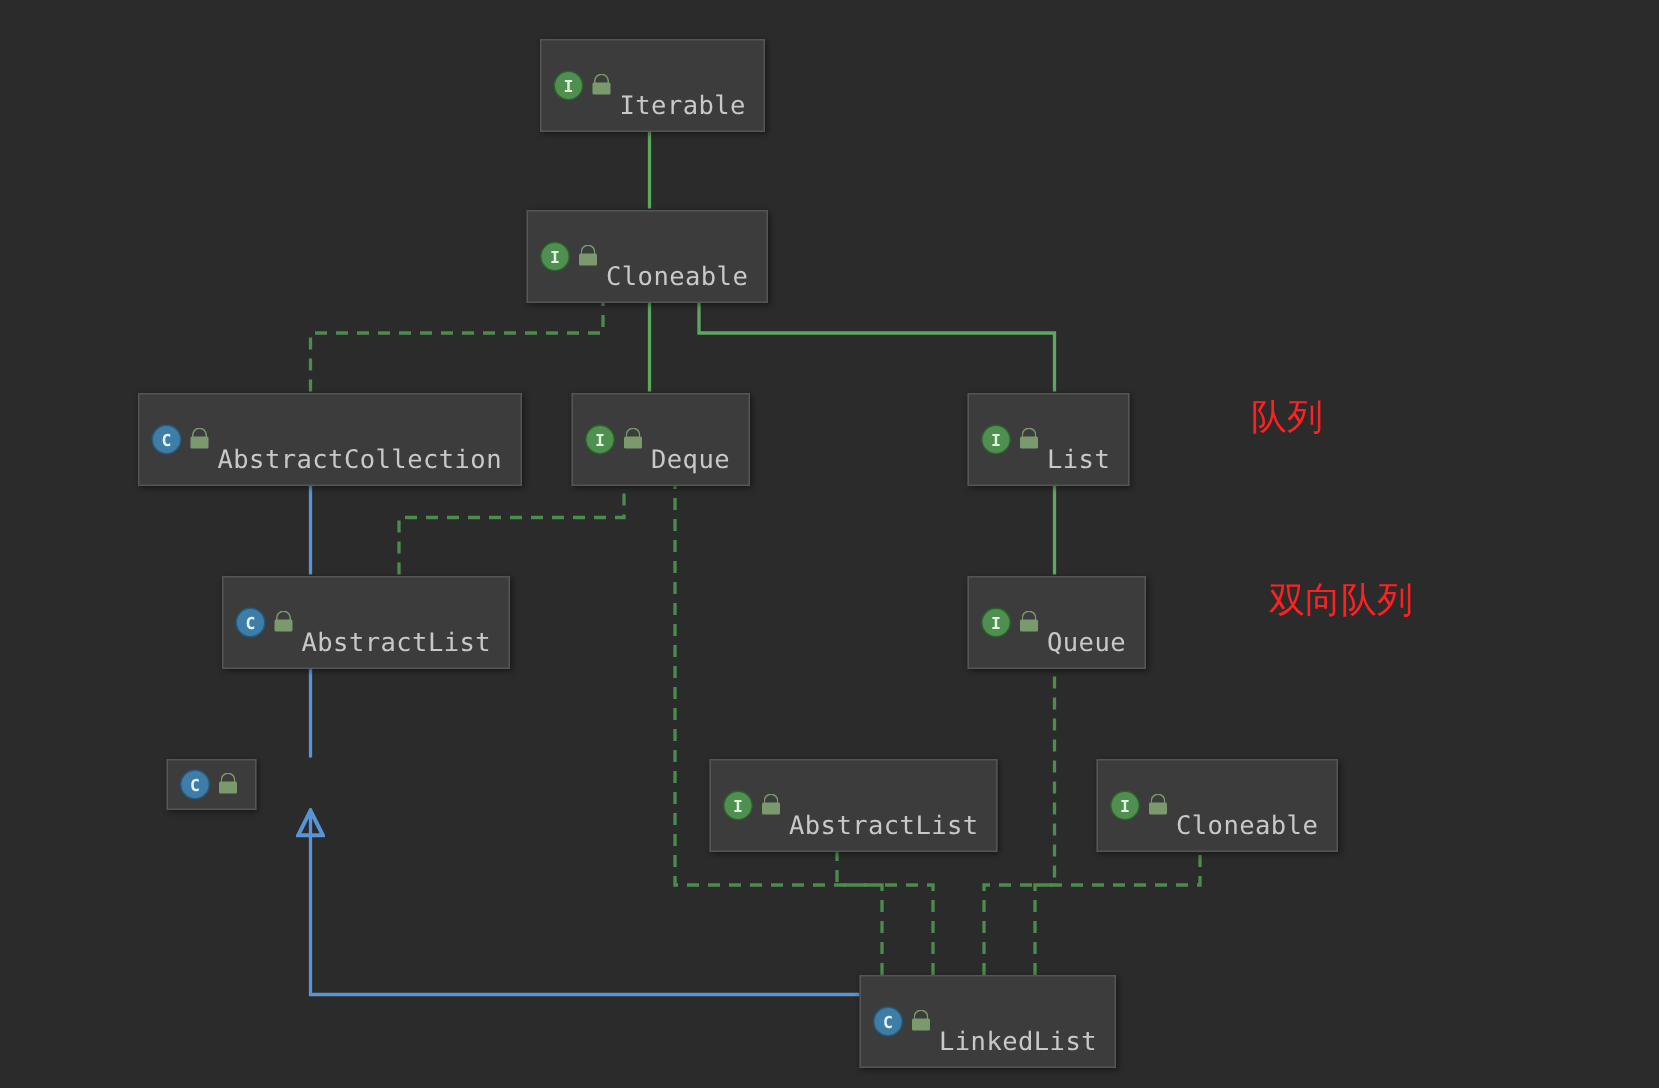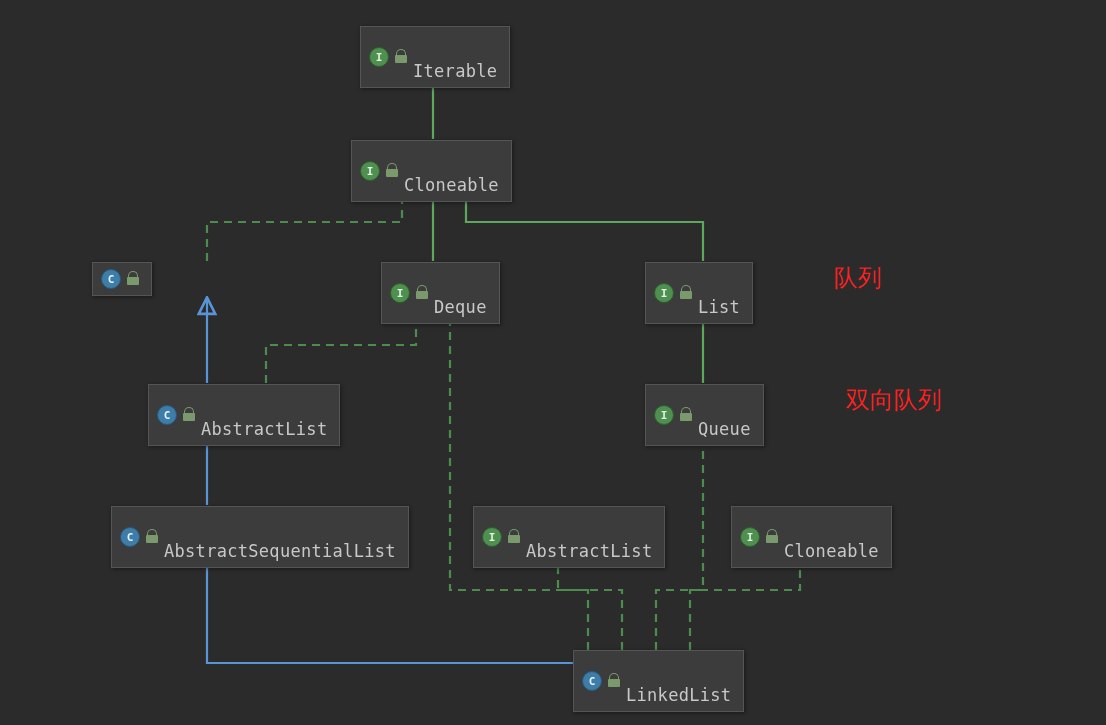--- a/index.html
+++ b/index.html
@@ -142,20 +142,21 @@
 
 <div class="node" style="left:351px; top:140px;">
   <span class="badge interface">I</span>
   <span class="lock"></span>
   <span class="label">Cloneable</span>
 </div>
 
 <div class="node" style="left:92px; top:262px;">
   <span class="badge class">C</span>
   <span class="lock"></span>
+  <span class="label">AbstractCollection</span>
 </div>
 
 <div class="node" style="left:381px; top:262px;">
   <span class="badge interface">I</span>
   <span class="lock"></span>
   <span class="label">Deque</span>
 </div>
 
 <div class="node" style="left:645px; top:262px;">
   <span class="badge interface">I</span>
@@ -171,21 +172,20 @@
 
 <div class="node" style="left:645px; top:384px;">
   <span class="badge interface">I</span>
   <span class="lock"></span>
   <span class="label">Queue</span>
 </div>
 
 <div class="node" style="left:111px; top:506px;">
   <span class="badge class">C</span>
   <span class="lock"></span>
-  <span class="label">AbstractSequentialList</span>
 </div>
 
 <div class="node" style="left:473px; top:506px;">
   <span class="badge interface">I</span>
   <span class="lock"></span>
   <span class="label">AbstractList</span>
 </div>
 
 <div class="node" style="left:731px; top:506px;">
   <span class="badge interface">I</span>

